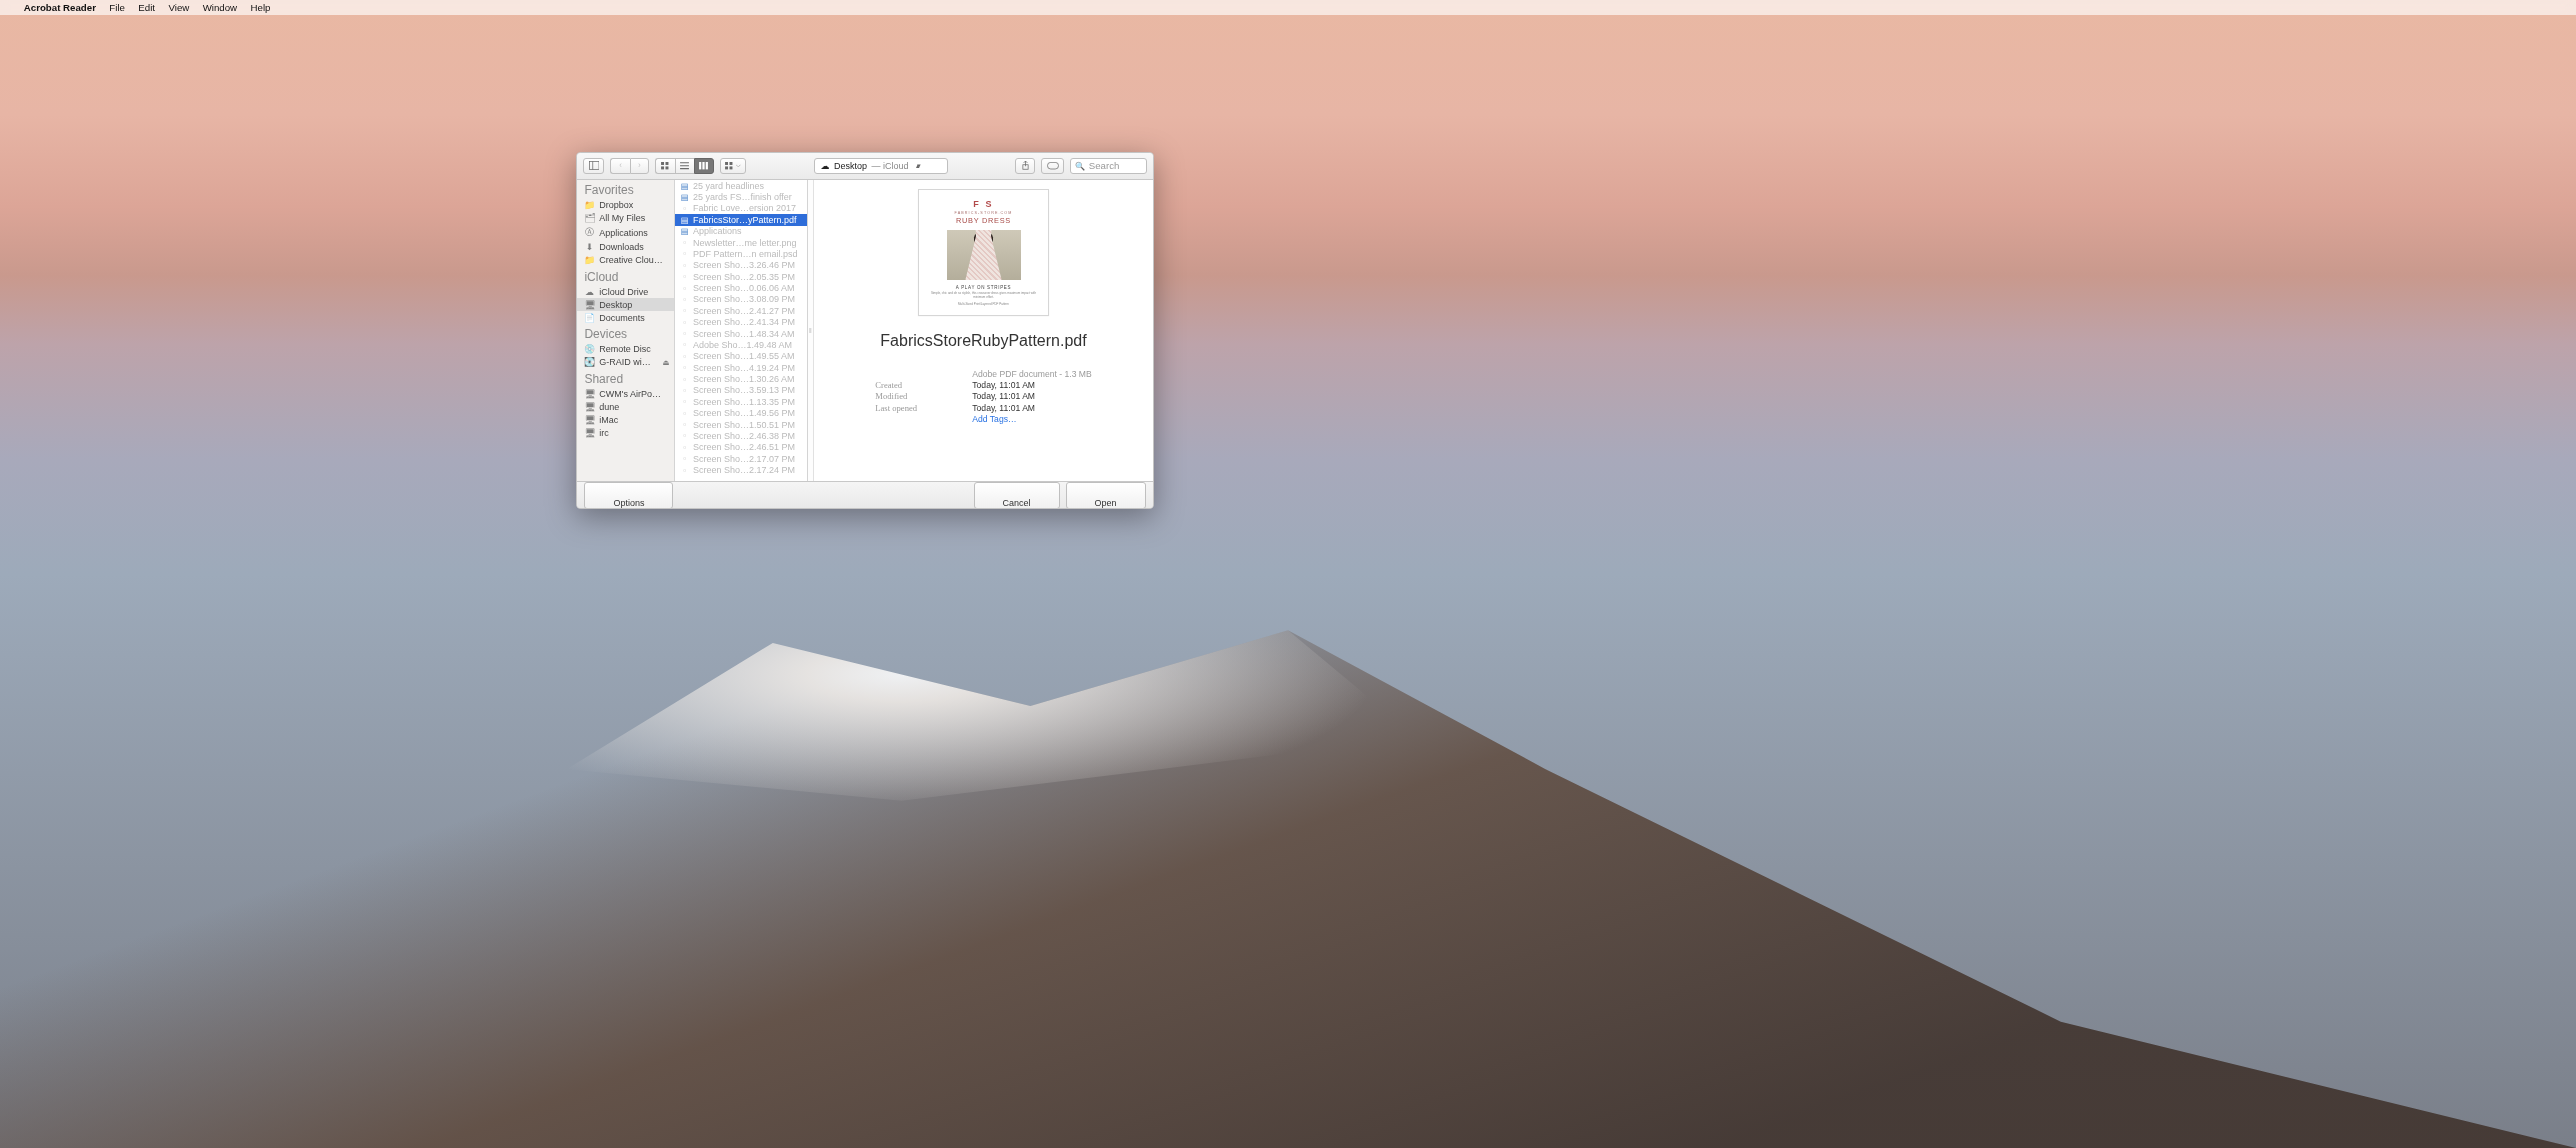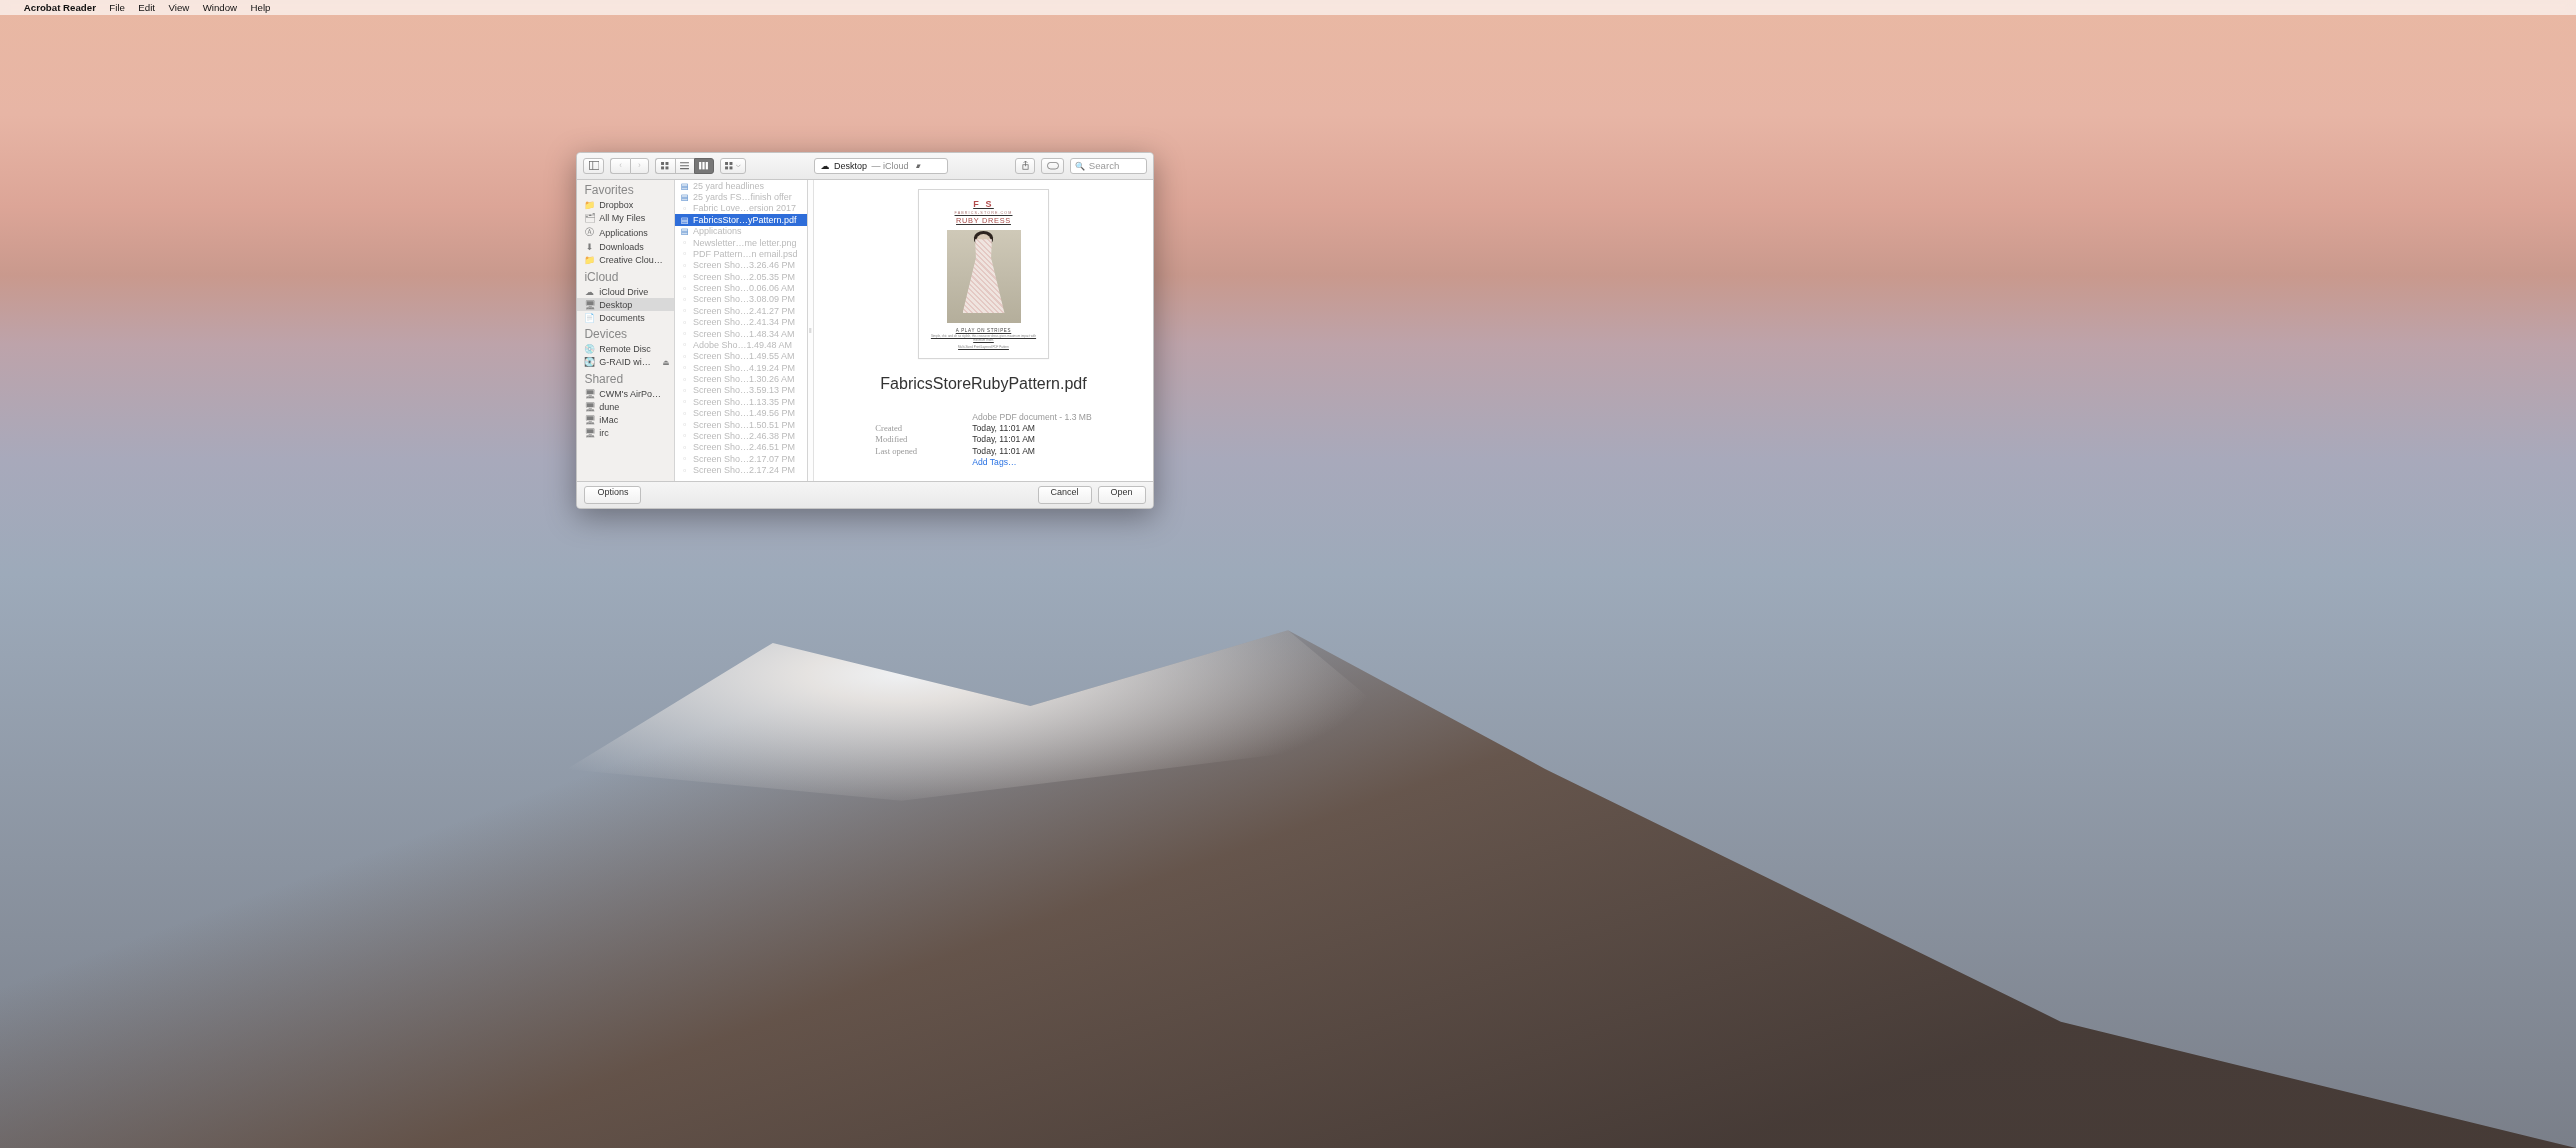--- a/index.html
+++ b/index.html
@@ -83,22 +83,22 @@
   width:133px; border-right:0.7px solid #d4d4d4; background:#fff; overflow-y:auto; font-size:9px;
 }
 .file-row { display:flex; align-items:center; gap:3px; padding:0.7px 4.5px; white-space:nowrap; overflow:hidden; color:#333;}
 .file-row.selected { background:#2e6dd9; color:#fff; }
 .file-row .fi { width:10.4px; text-align:center; font-size:8.2px; }
 .file-row .fn { overflow:hidden; text-overflow:ellipsis; flex:1; }
 .file-row.dim { color:#bbb; }
 
 .preview { flex:1; background:#fff; display:flex; flex-direction:column; align-items:center; padding:9px 15px 6px; overflow:auto;}
 .thumb {
-  width:131px; height:170px; background:#fff; border:0.7px solid #d6d6d6; box-shadow:0 0.7px 1.5px rgba(0,0,0,0.06);
-  display:flex; flex-direction:column; align-items:center; padding:9px 6px; position:relative;text-decoration:underline;
+  width:131px; height:127px; background:#fff; border:0.7px solid #d6d6d6; box-shadow:0 0.7px 1.5px rgba(0,0,0,0.06);
+  display:flex; flex-direction:column; align-items:center; padding:9px 6px; position:relative;
 }
 .thumb .logo { color:#b24a4a; font-size:9px; letter-spacing:2.2px; font-weight:600;}
 .thumb .sub1 { color:#a76f6d; font-size:3.7px; letter-spacing:1.1px; margin-top:1.5px;}
 .thumb .title { color:#a74a47; font-size:7.4px; letter-spacing:0.7px; margin-top:1.5px;}
 .thumb .model {
   margin-top:4.5px; width:74px; height:97px;
   background: linear-gradient(#cfc9b8,#b4ae9b); display:flex; align-items:center; justify-content:center; position:relative; overflow:hidden;
 }
 .dress { width:42px; height:74px; background:repeating-linear-gradient(45deg,#efe4df 0 2.2px,#e4c9c4 2.2px 3.7px); clip-path:polygon(30% 0,70% 0,68% 25%,100% 100%,0 100%,32% 25%);}
 .head { position:absolute; top:4.5px; width:15px; height:16.4px; background:#dacab7; border-radius:50%; }
@@ -111,23 +111,23 @@
 .meta-row { display:flex; gap:23px; padding:0.7px 0;}
 .meta-row .k { width:74px; text-align:left; color:#9a9a9a;font-family:Liberation Serif, serif;}
 .meta-row .v {}
 .addtags { color:#2972e3; cursor:default;}
 
 .footer {
   height:27px; background:linear-gradient(#f5f5f5,#e9e9e9); border-top:0.7px solid #c8c8c8;
   display:flex; align-items:center; padding:0 7.4px; gap:6px;
 }
 .btn {
-  height:18px; padding:0 12px; background:linear-gradient(#fff,#f1f1f1);
+  height:27px; padding:0 28px; background:linear-gradient(#fff,#f1f1f1);
   border:0.7px solid #bfbfbf; border-radius:3px; font-size:9px; color:#333;
-  display:flex; align-items:flex-start;
+  display:flex; align-items:flex-end;
 }
 .btn.primary { background:linear-gradient(#fff,#f1f1f1); }
 .pull-right { margin-left:auto; }
 .column-handle { width:6px; background:#fdfdfd; border-right:0.7px solid #e1e1e1; display:flex; align-items:center; justify-content:center; color:#bbb; font-size:6.7px;}
 svg { display:block; }
 .sidebar::-webkit-scrollbar, .filecol::-webkit-scrollbar { width:6px; }
 .sidebar::-webkit-scrollbar-thumb, .filecol::-webkit-scrollbar-thumb { background:#cfcfcf; border-radius:3px;}
 </style>
 </head>
 <body>

